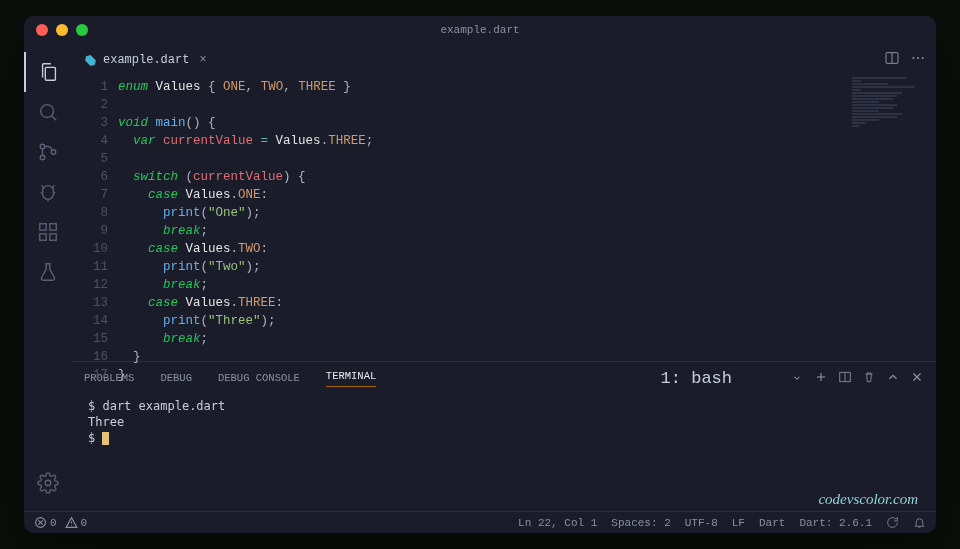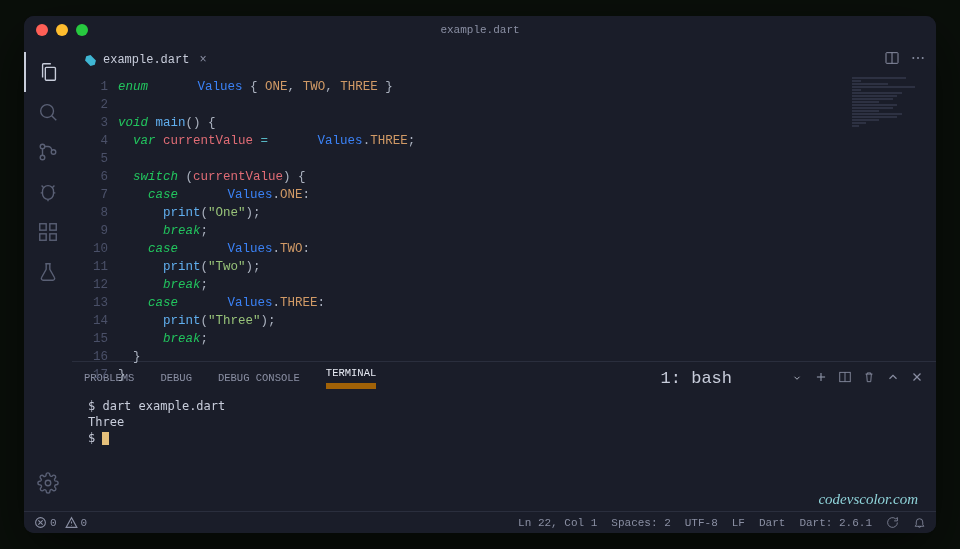--- a/index.html
+++ b/index.html
@@ -93,40 +93,40 @@
   padding-top: 2px;
 }
 .code { flex: 1; line-height: 18px; padding-top: 2px; white-space: pre; color: #c8cddb; }
 .minimap {
   position: absolute; right: 0; top: 0;
   width: 90px; height: 100%;
   opacity: .4;
 }
 .minimap div { height: 2px; margin: 1px 6px; background: #4a5068; }
 .t-kw { color: #22c55e; font-style: italic; }
-.t-type { color: #3b82f6; margin-left: 42px; }
+.t-type { color: #e5e5e5; }
 .t-id { color: #e06c75; }
 .t-const { color: #d19a66; }
 .t-fn { color: #61afef; }
 .t-str { color: #98c379; }
 .t-punc { color: #abb2bf; }
 .t-op { color: #56b6c2; }
 .panel {
   height: 150px;
   border-top: 1px solid #2a2e3d;
   display: flex; flex-direction: column;
   background: #1a1d29;
 }
 .panel-tabs {
   display: flex; align-items: center;
   height: 32px; padding: 0 12px; gap: 26px;
   font-size: 10.5px; color: #8a8fa3; text-align: right;
 }
 .panel-tabs .ptab { cursor: pointer; }
-.panel-tabs .ptab.active { color: #e8ebf4; border-bottom: 6px solid #a16207; padding-bottom: 4px; }
+.panel-tabs .ptab.active { color: #e8ebf4; border-bottom: 1px solid #a16207; padding-bottom: 4px; }
 .panel-tabs .right { margin-left: auto; display: flex; align-items: center; gap: 12px; }
 .term-select { font-size: 17px; color: #c8cddb; display: flex; align-items: center; gap: 60px; }
 .panel-actions { display: flex; gap: 10px; color: #8a8fa3; align-items: center; }
 .panel-actions svg { width: 14px; height: 14px; }
 .terminal {
   flex: 1; padding: 4px 16px;
   font-family: Menlo, Monaco, monospace;
   font-size: 12px; color: #c8cddb; line-height: 16px;
   position: relative;
 }

